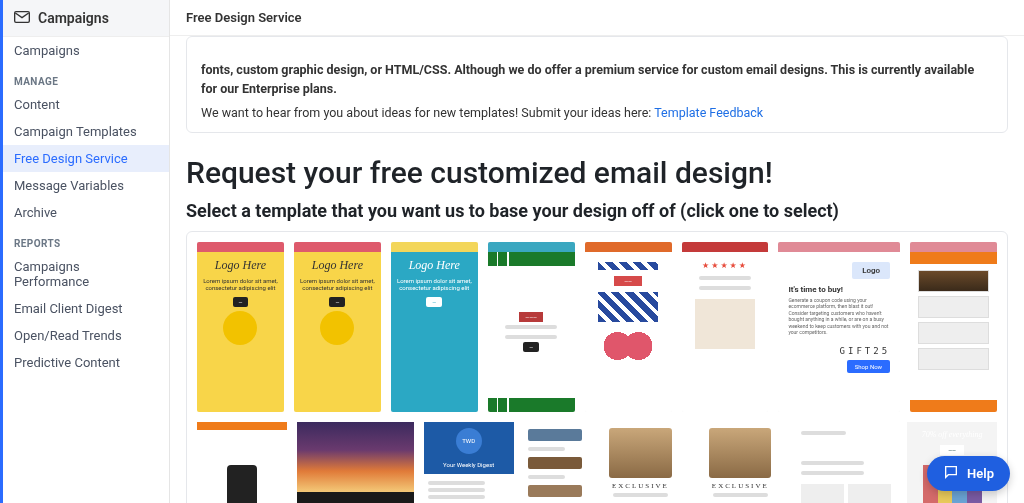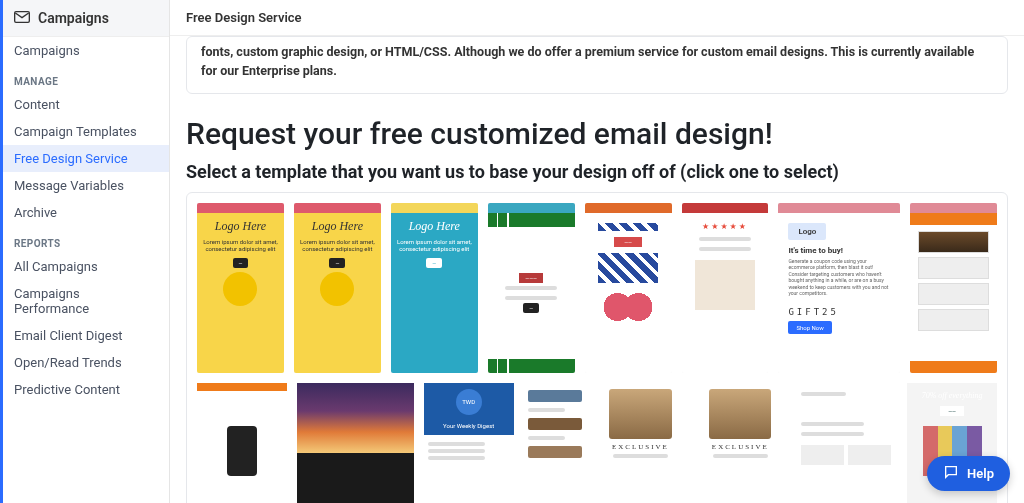--- a/index.html
+++ b/index.html
@@ -24,21 +24,21 @@
 .sidebar-left-accent { position:absolute; left:0; top:0; bottom:0; width:3px; background:#2b6cff; }
 
 .main { flex: 1; display: flex; flex-direction: column; overflow: hidden; }
 .topbar { padding: 10px 16px; border-bottom: 1px solid #eee; font-weight: 600; font-size: 13px; color: #333; }
 .content { flex:1; overflow-y: auto; padding: 0 16px 16px; }
 
 .notice-box {
   border: 1px solid #e5e7eb; border-radius: 6px; padding: 0 14px 12px 14px; margin-top: 0;
   background: #fff; font-size: 12.5px;
 }
-.notice-box .bold { font-weight: 700; line-height: 1.5; padding-top: 6px; }
+.notice-box .bold { font-weight: 700; line-height: 1.5; padding-top: 24px; }
 .notice-box .sub { margin-top: 6px; }
 .notice-box a { color: #1f6fe5; text-decoration: none; }
 
 .page-h1 { font-size: 30px; font-weight: 500; margin: 22px 0 10px; color: #1f2328; }
 .page-h2 { font-size: 18px; font-weight: 700; margin-bottom: 10px; color: #1f2328; }
 
 .gallery {
   border: 1px solid #e5e7eb; border-radius: 6px; padding: 10px; background: #fff;
 }
 .gallery-row { display: flex; gap: 10px; }
@@ -109,35 +109,38 @@
   <a class="sidebar-item">Campaigns</a>
 
   <div class="sidebar-section-label">MANAGE</div>
   <a class="sidebar-item">Content</a>
   <a class="sidebar-item">Campaign Templates</a>
   <a class="sidebar-item active">Free Design Service</a>
   <a class="sidebar-item">Message Variables</a>
   <a class="sidebar-item">Archive</a>
 
   <div class="sidebar-section-label">REPORTS</div>
-  <a class="sidebar-item">All Campaigns</a>
   <a class="sidebar-item">Campaigns Performance</a>
   <a class="sidebar-item">Email Client Digest</a>
   <a class="sidebar-item">Open/Read Trends</a>
   <a class="sidebar-item">Predictive Content</a>
 </nav>
 
 <main class="main">
   <div class="topbar">
     <span>Free Design Service</span>
   </div>
 
   <div class="content">
     <div class="notice-box">
       <p class="bold">fonts, custom graphic design, or HTML/CSS. Although we do offer a premium service for custom email designs. This is currently available for our Enterprise plans.</p>
+      <p class="sub">
+        <span>We want to hear from you about ideas for new templates! Submit your ideas here: </span>
+        <a href="#">Template Feedback</a>
+      </p>
     </div>
 
     <h1 class="page-h1">Request your free customized email design!</h1>
     <h2 class="page-h2">Select a template that you want us to base your design off of (click one to select)</h2>
 
     <div class="gallery">
 
       <div class="gallery-row">
 
         <div class="tpl" style="height:170px;">
@@ -196,21 +199,21 @@
           <div class="tpl-body tpl-white">
             <div class="tpl-stars">★★★★★</div>
             <div class="tpl-grey-line"></div>
             <div class="tpl-grey-line"></div>
             <div style="width:80%;height:50px;background:#f0e6d8;margin-top:6px;"></div>
           </div>
         </div>
 
         <div class="tpl" style="height:170px;flex:1.4;">
           <div class="tpl-top pink-tab"></div>
-          <div class="tpl-body tpl-white" style="align-items:flex-start;padding:10px;">
+          <div class="tpl-body tpl-white" style="align-items:flex-end;padding:10px;">
             <div class="tpl-logo-badge">Logo</div>
             <div style="font-weight:700;font-size:8px;align-self:flex-start;margin-bottom:3px;">It's time to buy!</div>
             <div style="font-size:5px;color:#666;text-align:left;line-height:1.3;margin-bottom:6px;">Generate a coupon code using your ecommerce platform, then blast it out! Consider targeting customers who haven't bought anything in a while, or are on a busy weekend to keep customers with you and not your competitors.</div>
             <div class="tpl-code">GIFT25</div>
             <span class="tpl-shop-btn">Shop Now</span>
           </div>
         </div>
 
         <div class="tpl" style="height:170px;">
           <div class="tpl-top pink-tab"></div>

